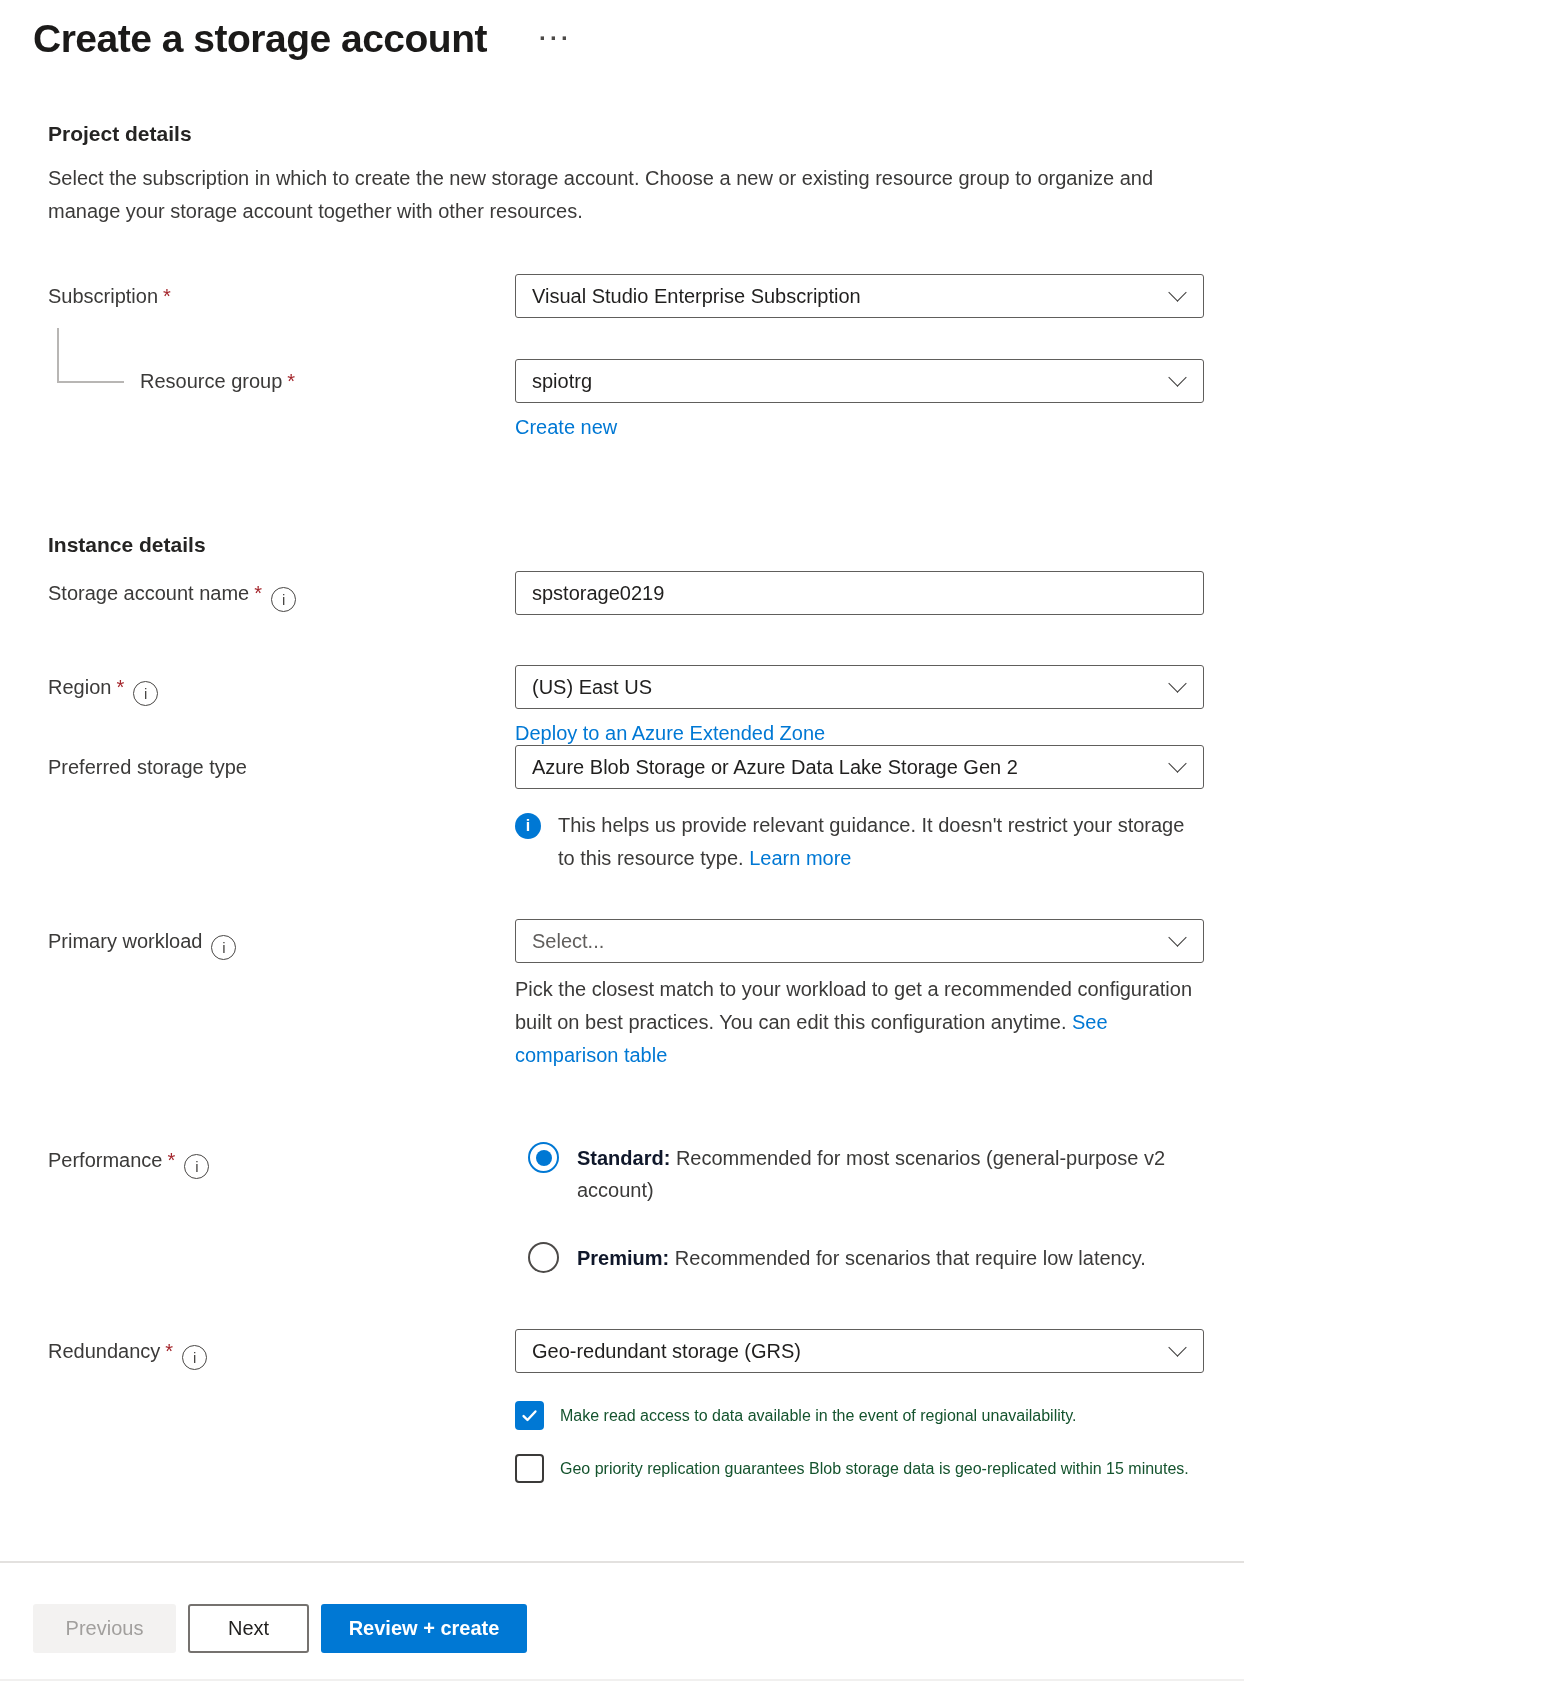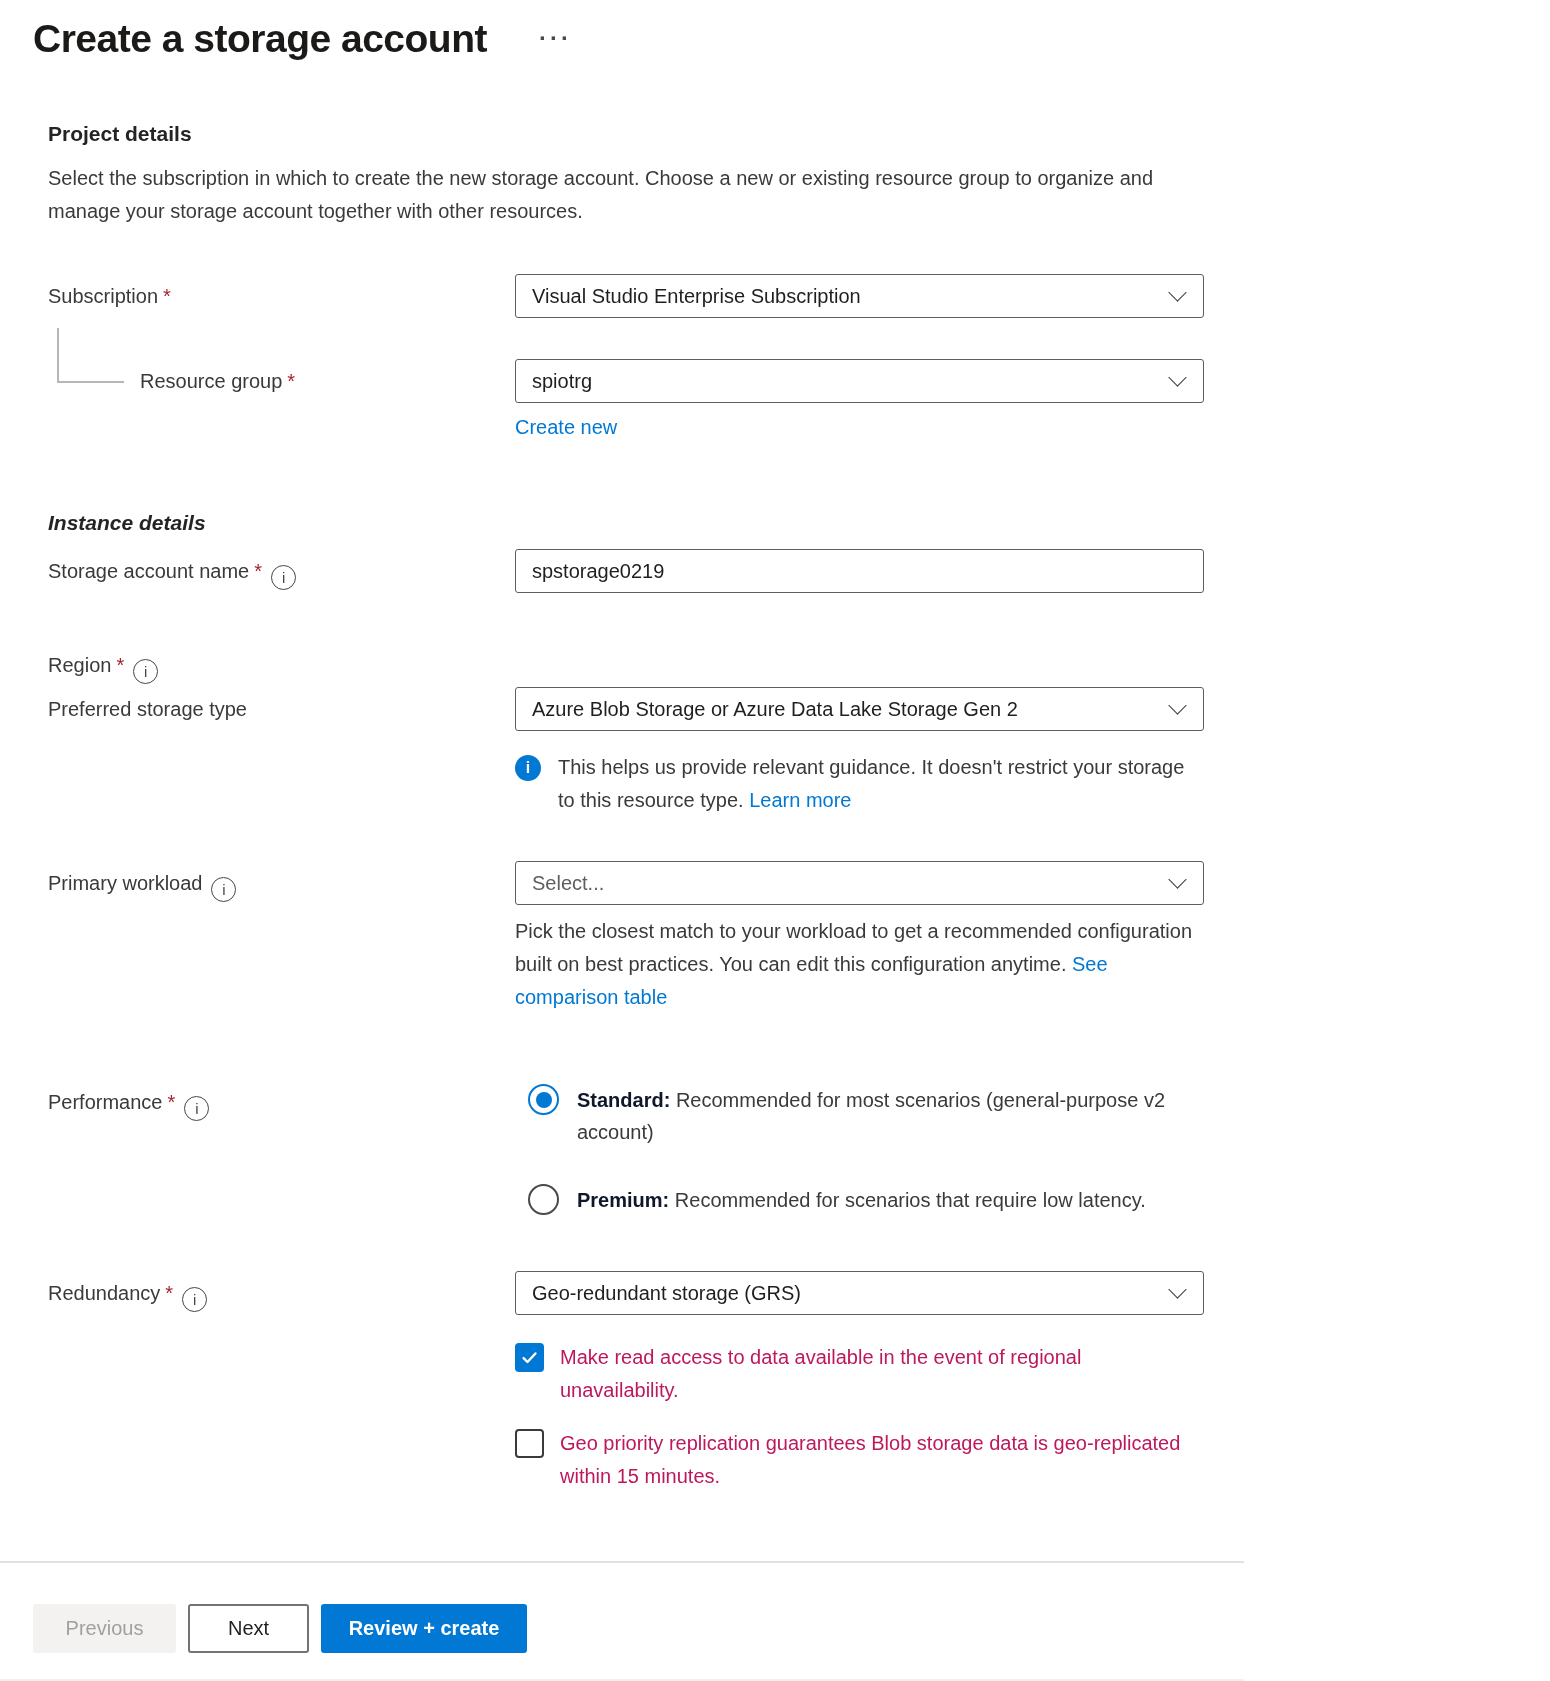--- a/index.html
+++ b/index.html
@@ -40,21 +40,21 @@
     padding:0 16px; font-size:20px; color:#201f1e; font-family:"Liberation Sans", sans-serif; background:#fff; }
   .link { color:#0078d4; font-size:20px; text-decoration:none; cursor:pointer; }
   .ctrl-sub-link { display:inline-block; margin-top:13px; }
 
   .row-subscription { margin-top:46px; }
   .row-resource { margin-top:41px; }
   .rg-label { position:relative; padding-left:92px; }
   .tree-connector { position:absolute; left:9px; bottom:20px; width:67px; height:55px;
     border-left:2px solid #b8b6b4; border-bottom:2px solid #b8b6b4; }
 
-  .instance-heading { margin-top:72px;font-style:italic; }
+  .instance-heading { margin-top:94px; }
   .row-storage { margin-top:14px; }
   .row-region { margin-top:50px; }
   .row-preferred { }
 
   .info-note { display:flex; gap:17px; margin-top:20px; align-items:flex-start; }
   .info-filled { width:26px; height:26px; border-radius:50%; background:#0078d4; color:#fff;
     display:flex; align-items:center; justify-content:center; font-size:16px; font-weight:700;
     flex-shrink:0; margin-top:4px; cursor:default; }
   .info-note-text { font-size:20px; line-height:33px; color:#3b3a39; max-width:870px; }
 
@@ -74,21 +74,21 @@
   .radio-text b { color:#0f172a; }
 
   .row-redundancy { margin-top:55px; }
   .check-row { display:flex; gap:16px; align-items:flex-start; cursor:pointer; }
   .check-row.first { margin-top:26px; }
   .check-row.second { margin-top:20px; }
   .checkbox { width:29px; height:29px; border-radius:4px; flex-shrink:0; margin-top:2px;
     display:flex; align-items:center; justify-content:center; }
   .checkbox.checked { background:#0078d4; }
   .checkbox.unchecked { border:2px solid #3b3a39; background:#fff; }
-  .check-label { font-size:20px; line-height:33px; color:#be185d; max-width:845px; }
+  .check-label { font-size:16px; line-height:33px; color:#14532d; max-width:845px; }
 
   
   .footer { position:absolute; left:0; right:0; bottom:0; height:120px; background:#fff;
     border-top:2px solid #e3e1df; border-bottom:2px solid #f1f0ef;
     padding:41px 16px 0 33px; display:flex; gap:12px; }
   .btn { height:49px; font-size:20px; font-family:"Liberation Sans", sans-serif;
     display:flex; align-items:center; justify-content:center; border-radius:3px; cursor:pointer; }
   .btn-previous { width:143px; background:#f3f2f1; color:#a19f9d; border:none; }
   .btn-next { width:121px; background:#fff; color:#201f1e; border:2px solid #75726f; }
   .btn-review { width:206px; background:#0078d4; color:#fff; border:none; font-weight:700; }
@@ -143,20 +143,27 @@
         </div>
         <div class="col-ctrl">
           <input class="text-input" type="text" value="spstorage0219" style="">
         </div>
       </div>
 
       <div class="form-row row-region">
         <div class="col-label">
           <span>Region</span><span class="req">*</span><span class="info-icon">i</span>
         </div>
+        <div class="col-ctrl">
+          <div class="dropdown">
+            <span>(US) East US</span>
+            <span class="chev"></span>
+          </div>
+          <a class="link ctrl-sub-link">Deploy to an Azure Extended Zone</a>
+        </div>
       </div>
 
       <div class="form-row row-preferred">
         <div class="col-label">Preferred storage type</div>
         <div class="col-ctrl">
           <div class="dropdown">
             <span>Azure Blob Storage or Azure Data Lake Storage Gen 2</span>
             <span class="chev"></span>
           </div>
           <div class="info-note">

